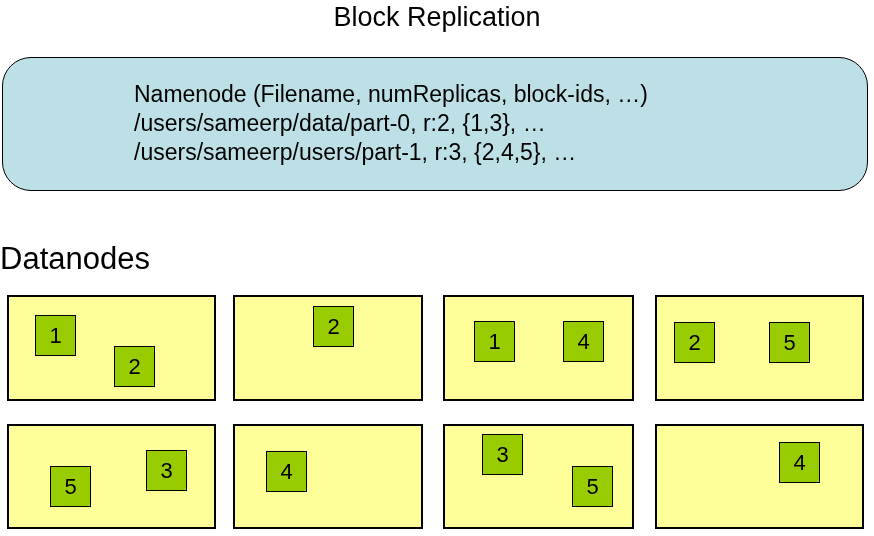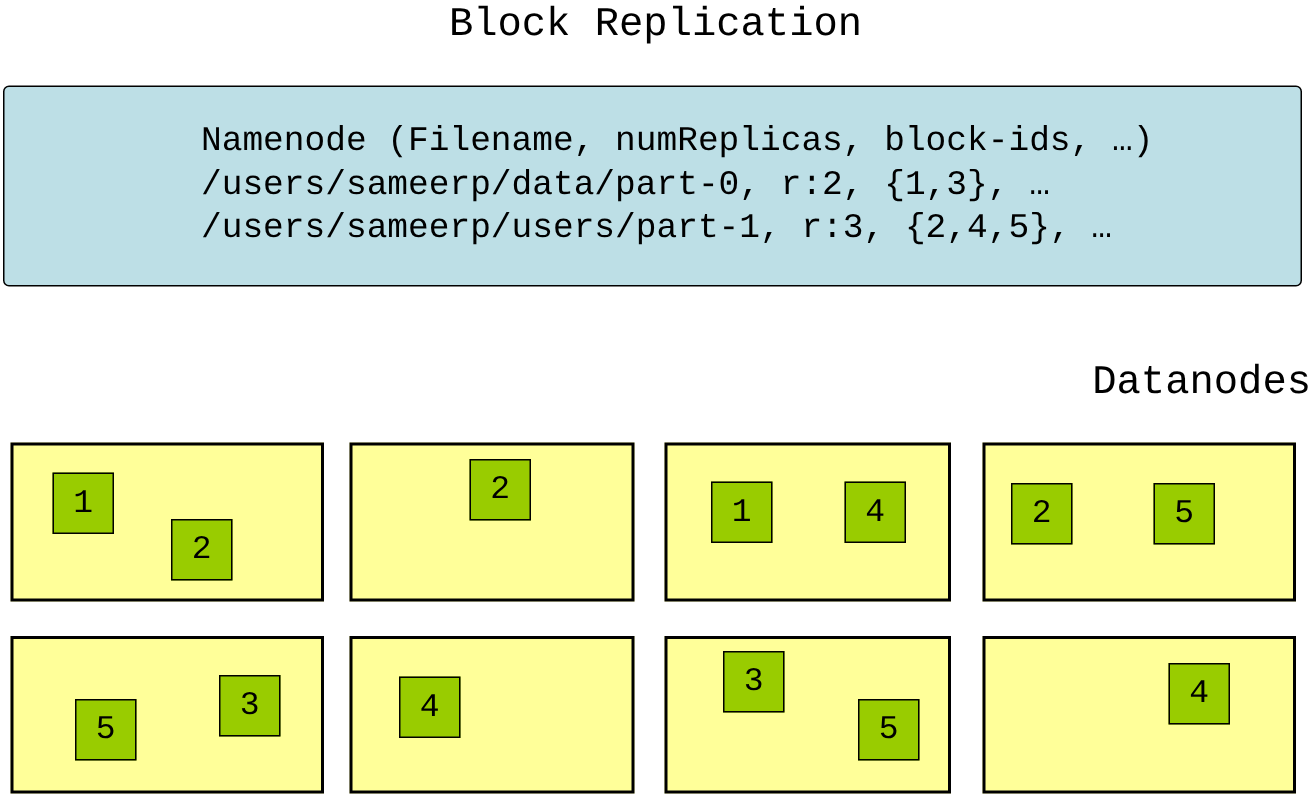--- a/index.html
+++ b/index.html
@@ -9,55 +9,54 @@
     width: 874px;
     height: 536px;
     font-family: "Liberation Sans", sans-serif;
     color: #000000;
     overflow: hidden;
   }
   #stage {
     position: relative;
     width: 874px;
     height: 460px;
-    font-family: Liberation Mono, monospace;
   }
   .diagram-title {
     position: absolute;
     top: 2px;
     left: 0;
     width: 100%;
     text-align: center;
     font-size: 27px;
     font-weight: normal;
   }
   .namenode-box {
     position: absolute;
     left: 2px;
     top: 57px;
     width: 866px;
     height: 134px;
     box-sizing: border-box;
     background: var(--namenode-fill, #BDDFE6);
     border: 1.5px solid var(--border, #000);
-    border-radius: 4px;
+    border-radius: 29px;
     padding: 22px 0 0 131px;
   }
   .namenode-line {
     font-size: 23px;
     line-height: 29px;
     white-space: nowrap;
   }
   .datanodes-label {
     position: absolute;
     top: 241px;
     left: 0;
     width: 100%;
-    text-align: right;
-    font-size: 27px;
+    text-align: left;
+    font-size: 31px;
   }
   #datanodes-grid {
     position: absolute;
     left: 0;
     top: 0;
     width: 874px;
     height: 536px;
   }
   .datanode {
     position: absolute;

